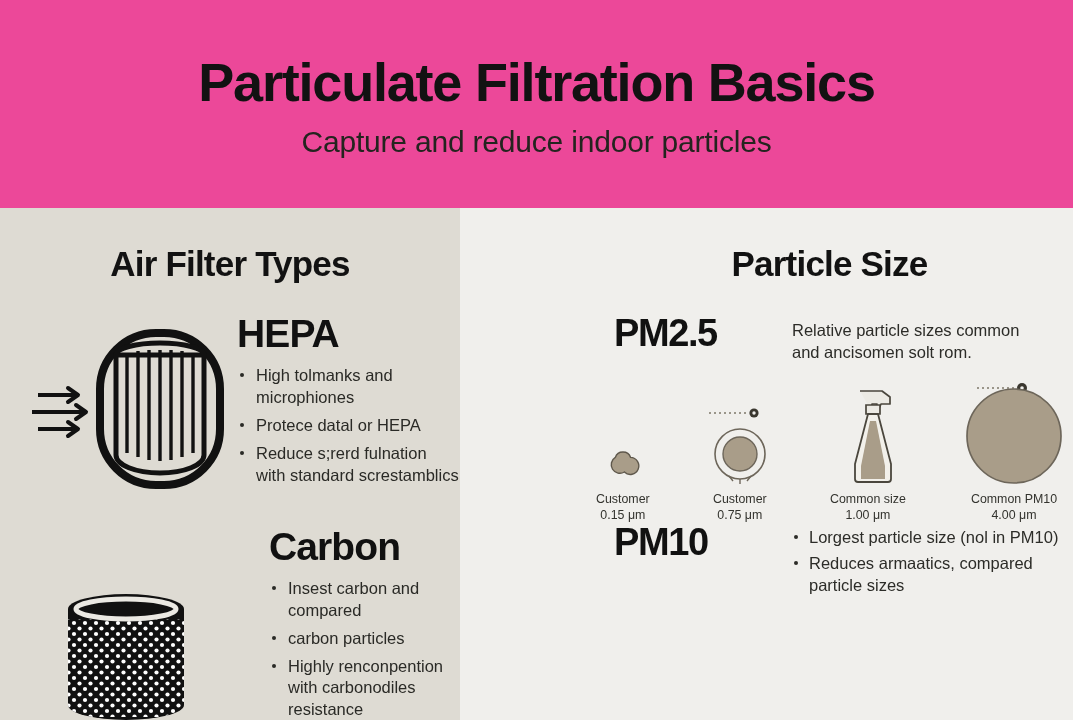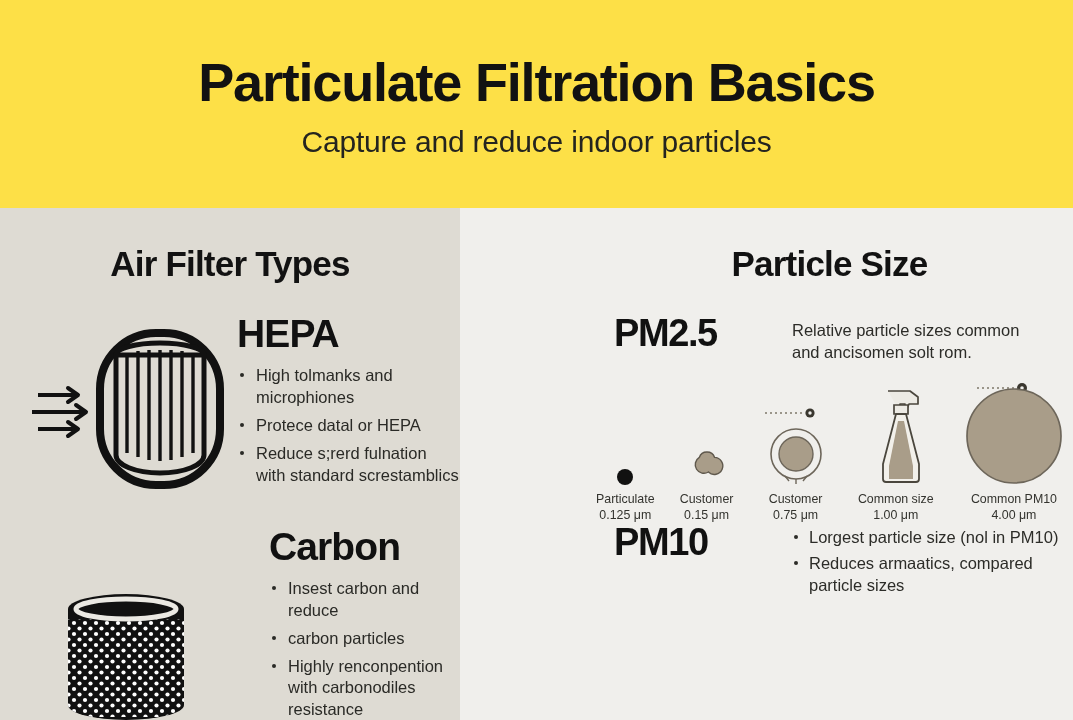--- a/index.html
+++ b/index.html
@@ -9,21 +9,21 @@
     font-family:"Liberation Sans","DejaVu Sans",sans-serif;
     color:#1a1a1a;
     overflow:hidden;
     position:relative;
   }
   .canvas{position:relative;width:1073px;height:720px;overflow:hidden;}
 
   
   .header{
     position:absolute;left:0;top:0;width:1073px;height:208px;
-    background:#fde047;
+    background:#ec4899;
     display:flex;flex-direction:column;align-items:center;justify-content:flex-start;
     box-sizing:border-box;padding-top:54px;
   }
   .hdr-title{
     font-size:54px;font-weight:700;letter-spacing:-1.2px;
     line-height:1.05;color:#121212;text-align:center;
   }
   .hdr-sub{
     margin-top:14px;font-size:30px;font-weight:400;
     color:#24241f;text-align:center;letter-spacing:-0.2px;
@@ -169,49 +169,38 @@
           <path d="M8 22 a58 15 0 0 1 116 0 v96 a58 15 0 0 1 -116 0 z" fill="#111"></path>
           <g clip-path="url(#cyl)">
             <rect x="8" y="32" width="116" height="98" fill="url(#dots)"></rect>
           </g>
           <ellipse cx="66" cy="22" rx="50" ry="10" fill="none" stroke="#ebe9e3" stroke-width="5"></ellipse>
         </svg>
       </div>
       <div class="fb-body">
         <div class="fb-head">Carbon</div>
         <ul class="fb-list">
-          <li>Insest carbon and reduce</li>
+          <li>Insest carbon and compared</li>
           <li>carbon particles</li>
           <li>Highly renconpention with carbonodiles resistance</li>
         </ul>
       </div>
     </div>
   </div>
 
   <div class="panel-right">
     <div class="panel-title">Particle Size</div>
 
     <div class="pm-row pm25">
       <div class="pm-label">PM2.5</div>
       <div class="pm-desc">Relative particle sizes common and ancisomen solt rom.</div>
     </div>
 
     <div class="scale">
 
-      <div class="scale-item">
-        <div class="scale-art">
-          <svg width="30" height="30" viewBox="0 0 30 30">
-            <circle cx="15" cy="22" r="8" fill="#111"></circle>
-          </svg>
-        </div>
-        <div class="scale-cap">
-          <span>Particulate</span>
-          <span class="v">0.125 μm</span>
-        </div>
-      </div>
 
       <div class="scale-item">
         <div class="scale-art">
           <svg width="46" height="44" viewBox="0 0 46 44">
             <path d="M23 11
                      a8 8 0 0 1 7.6 5.4
                      a8.5 8.5 0 1 1 -6.2 14.6
                      a8.5 8.5 0 1 1 -9.1 -14.6
                      a8 8 0 0 1 7.7 -5.4 z" fill="#a99d89" stroke="#5f584c" stroke-width="1.4"></path>
           </svg>

